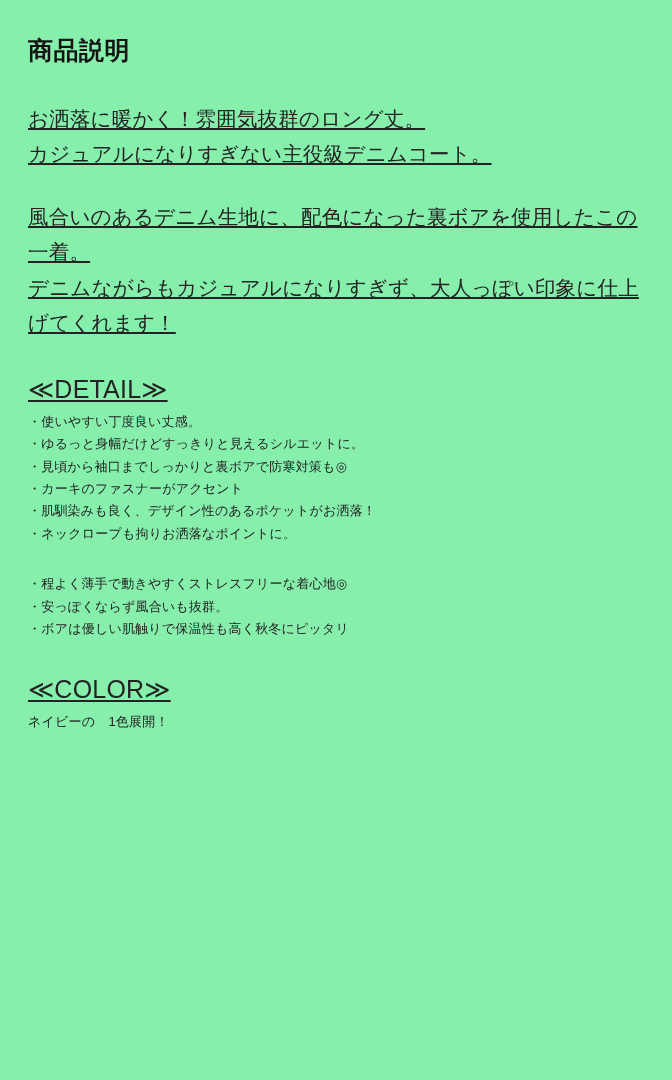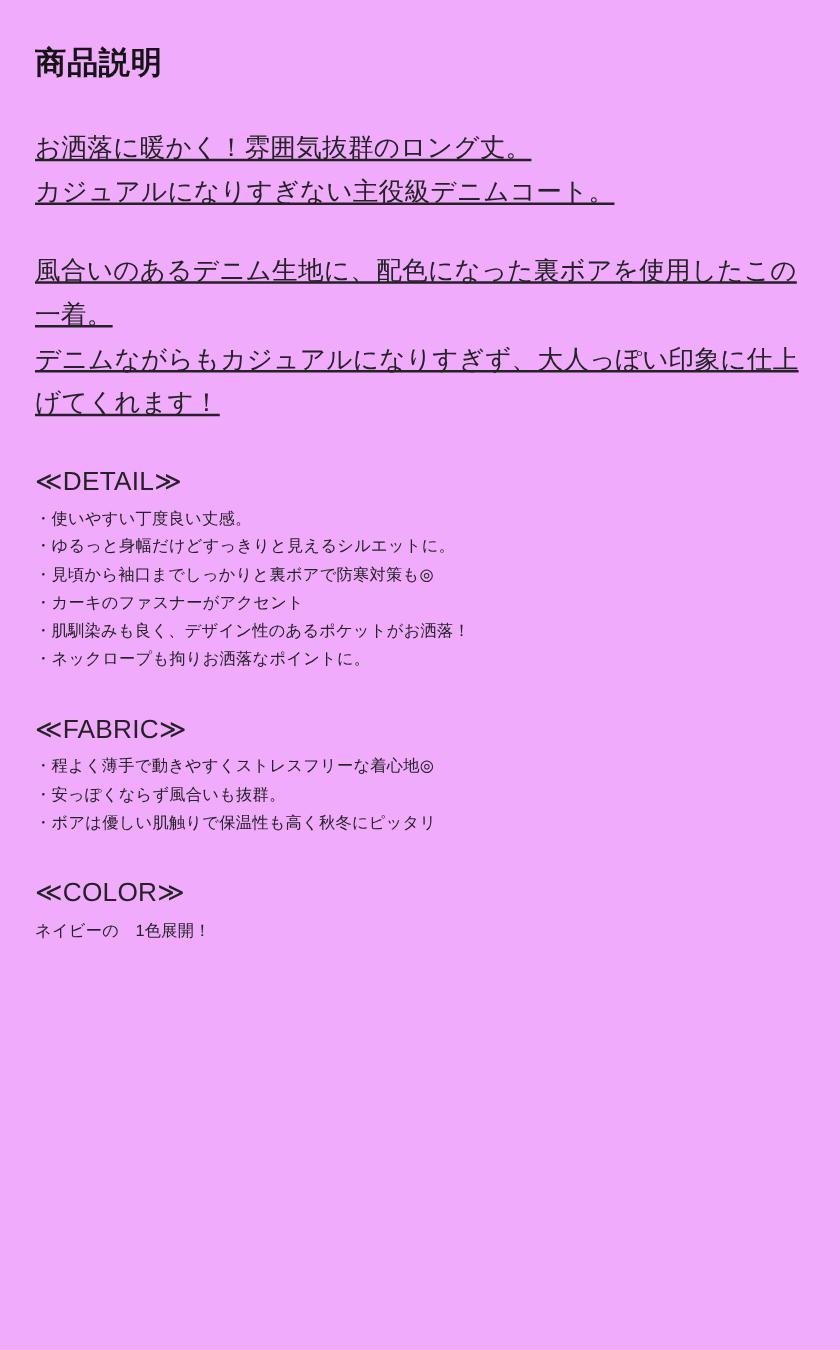--- a/index.html
+++ b/index.html
@@ -12,21 +12,21 @@
     height: 1080px;
     font-family: "Liberation Sans", "DejaVu Sans", sans-serif;
     color: #1d1d1d;
     overflow: hidden;
   }
   .page {
     box-sizing: border-box;
     width: 672px;
     min-height: 1080px;
     padding: 34px 28px 0 28px;
-    background: #f0abfc;
+    background: #86efac;
   }
   .section-title {
     font-size: 25px;
     font-weight: bold;
     line-height: 1.3;
     letter-spacing: 0.5px;
     margin: 0 0 34px 0;
     color: #141414;
   }
   .para {
@@ -40,24 +40,25 @@
   .para + .para {
     margin-top: 0;
   }
   .block {
     margin-bottom: 28px;
   }
   .block:last-child {
     margin-bottom: 0;
   }
   .heading-line {
-    font-size: 21px;
+    font-size: 25px;
     line-height: 1.72;
     letter-spacing: 0.2px;
     color: #232323;
+    text-decoration: underline;
   }
   .list {
     list-style: none;
     margin: 0;
     padding: 0;
   }
   .list li {
     font-size: 13px;
     line-height: 1.72;
     letter-spacing: 0.2px;
@@ -87,21 +88,20 @@
       <li>・使いやすい丁度良い丈感。</li>
       <li>・ゆるっと身幅だけどすっきりと見えるシルエットに。</li>
       <li>・見頃から袖口までしっかりと裏ボアで防寒対策も◎</li>
       <li>・カーキのファスナーがアクセント</li>
       <li>・肌馴染みも良く、デザイン性のあるポケットがお洒落！</li>
       <li>・ネックロープも拘りお洒落なポイントに。</li>
     </ul>
   </div>
 
   <div class="block">
-    <div class="heading-line">≪FABRIC≫</div>
     <ul class="list">
       <li>・程よく薄手で動きやすくストレスフリーな着心地◎</li>
       <li>・安っぽくならず風合いも抜群。</li>
       <li>・ボアは優しい肌触りで保温性も高く秋冬にピッタリ</li>
     </ul>
   </div>
 
   <div class="block">
     <div class="heading-line">≪COLOR≫</div>
     <ul class="list">

